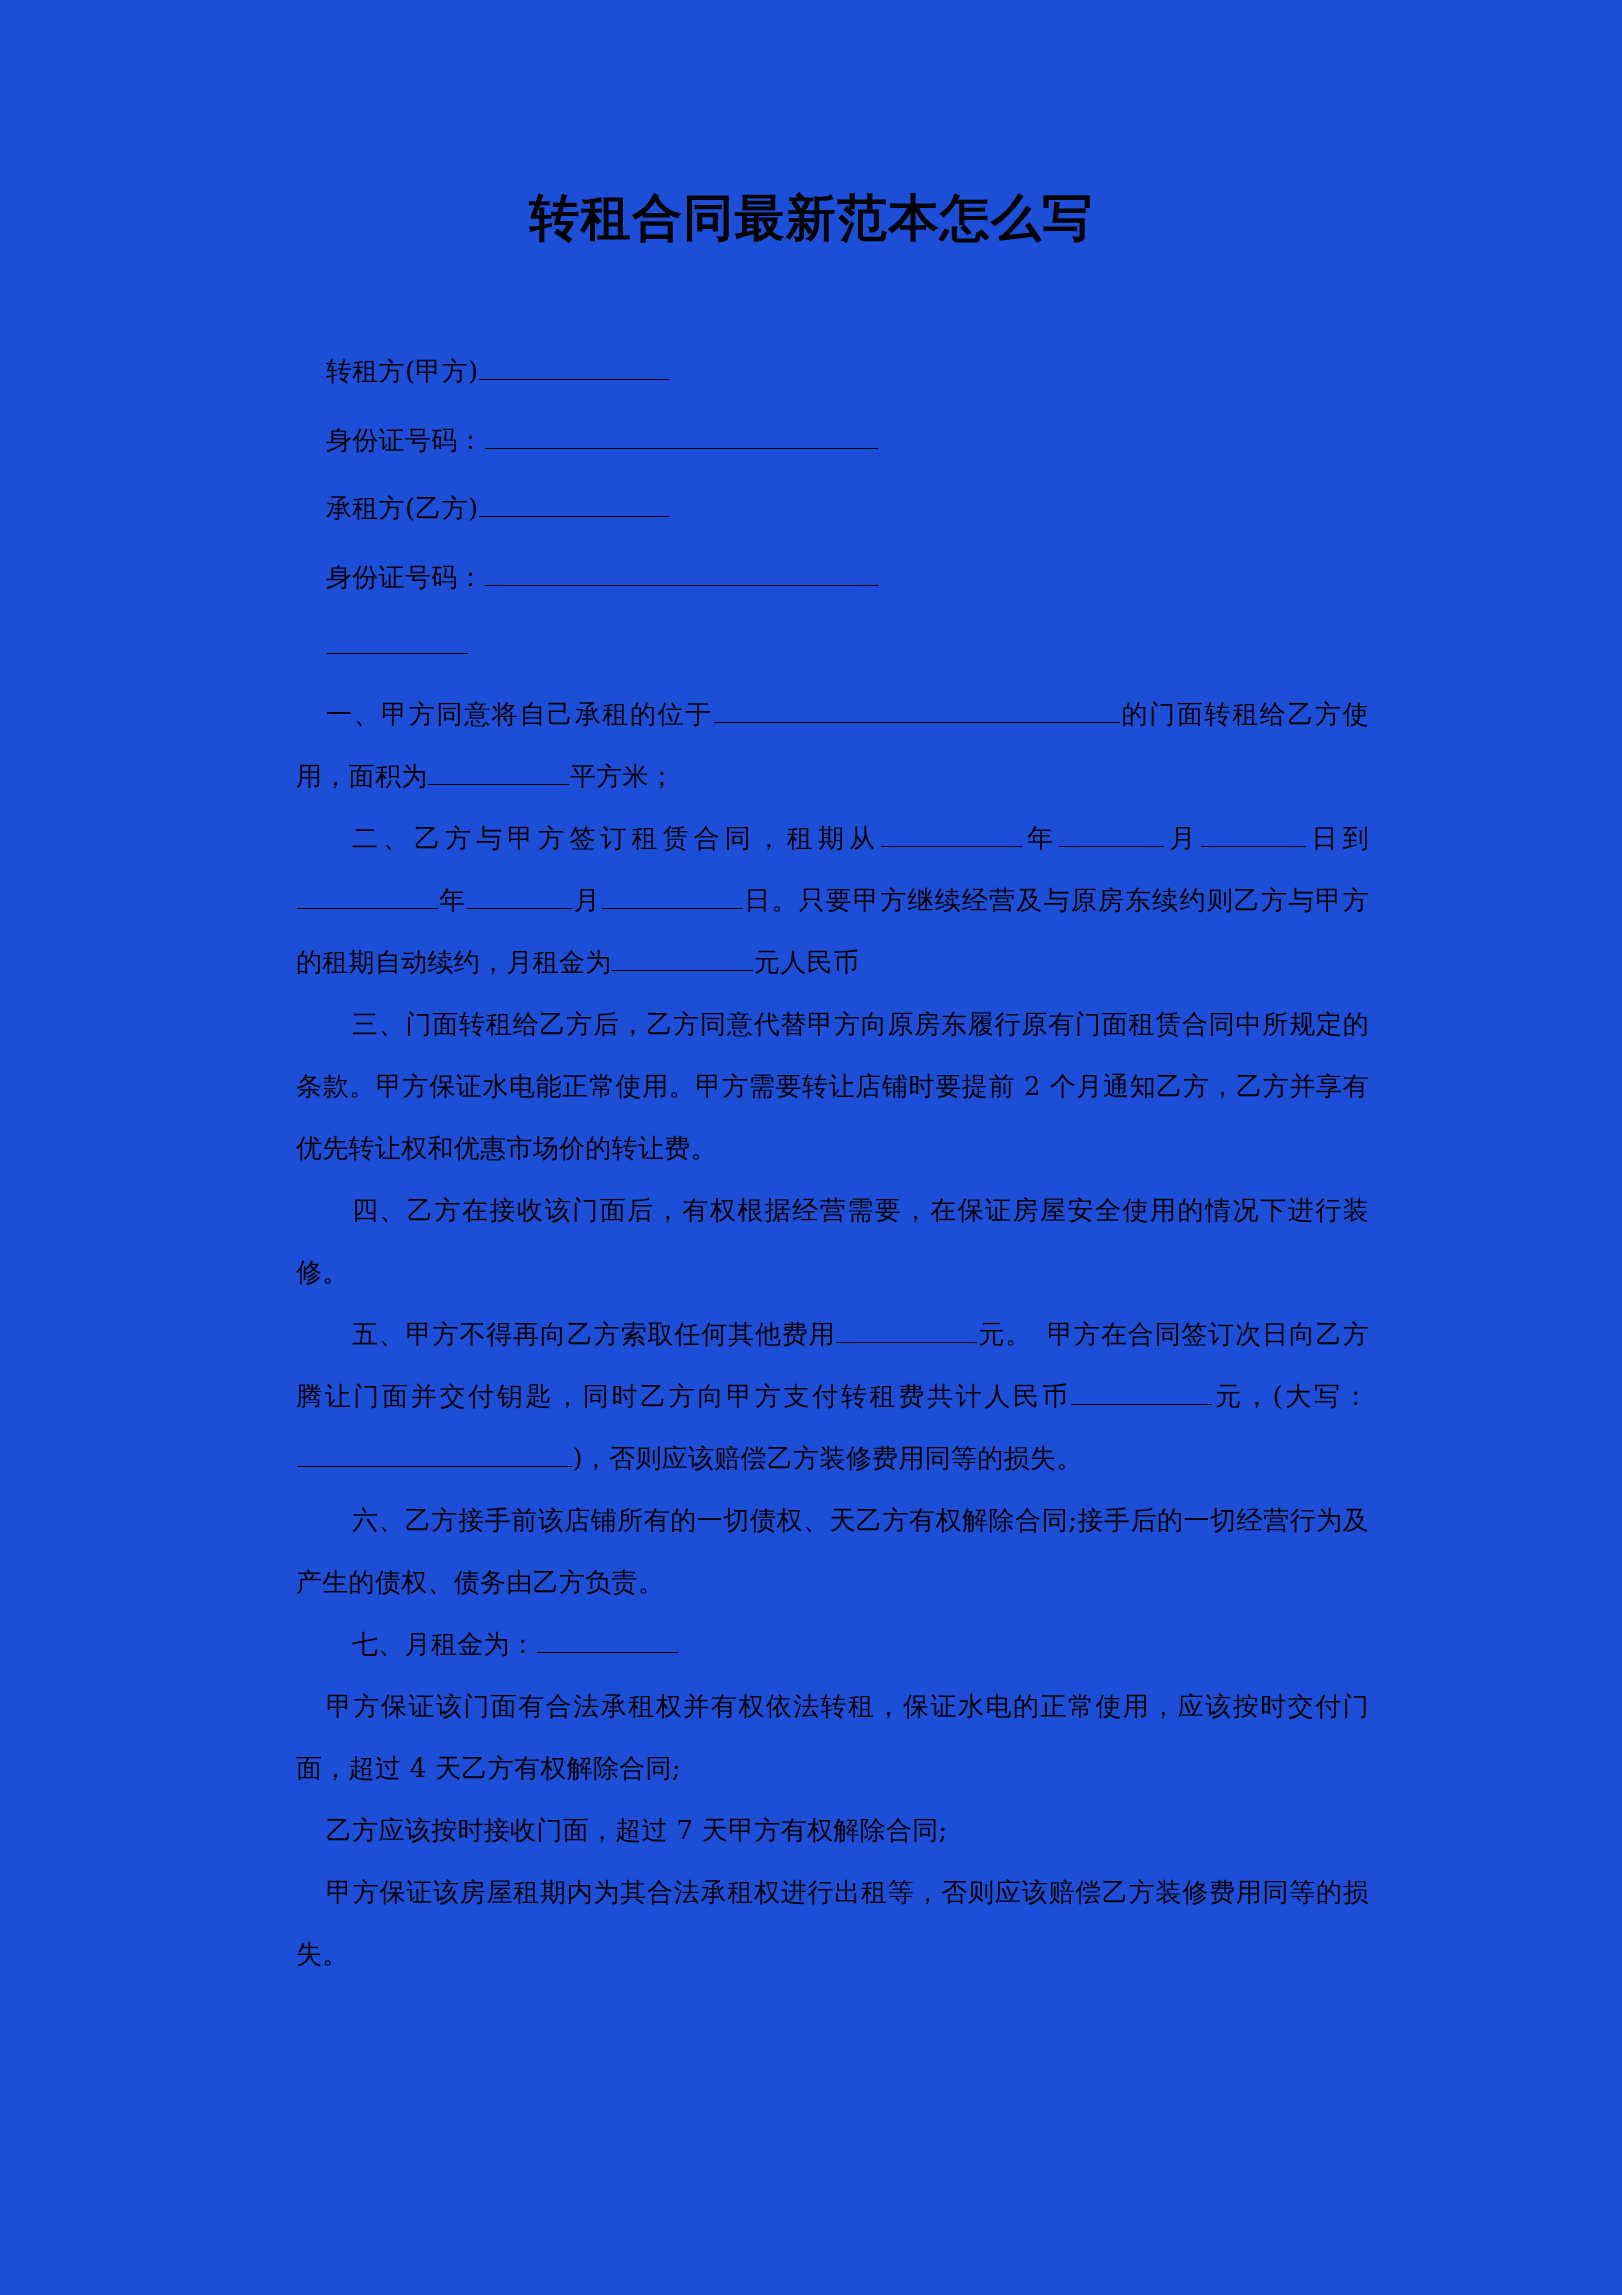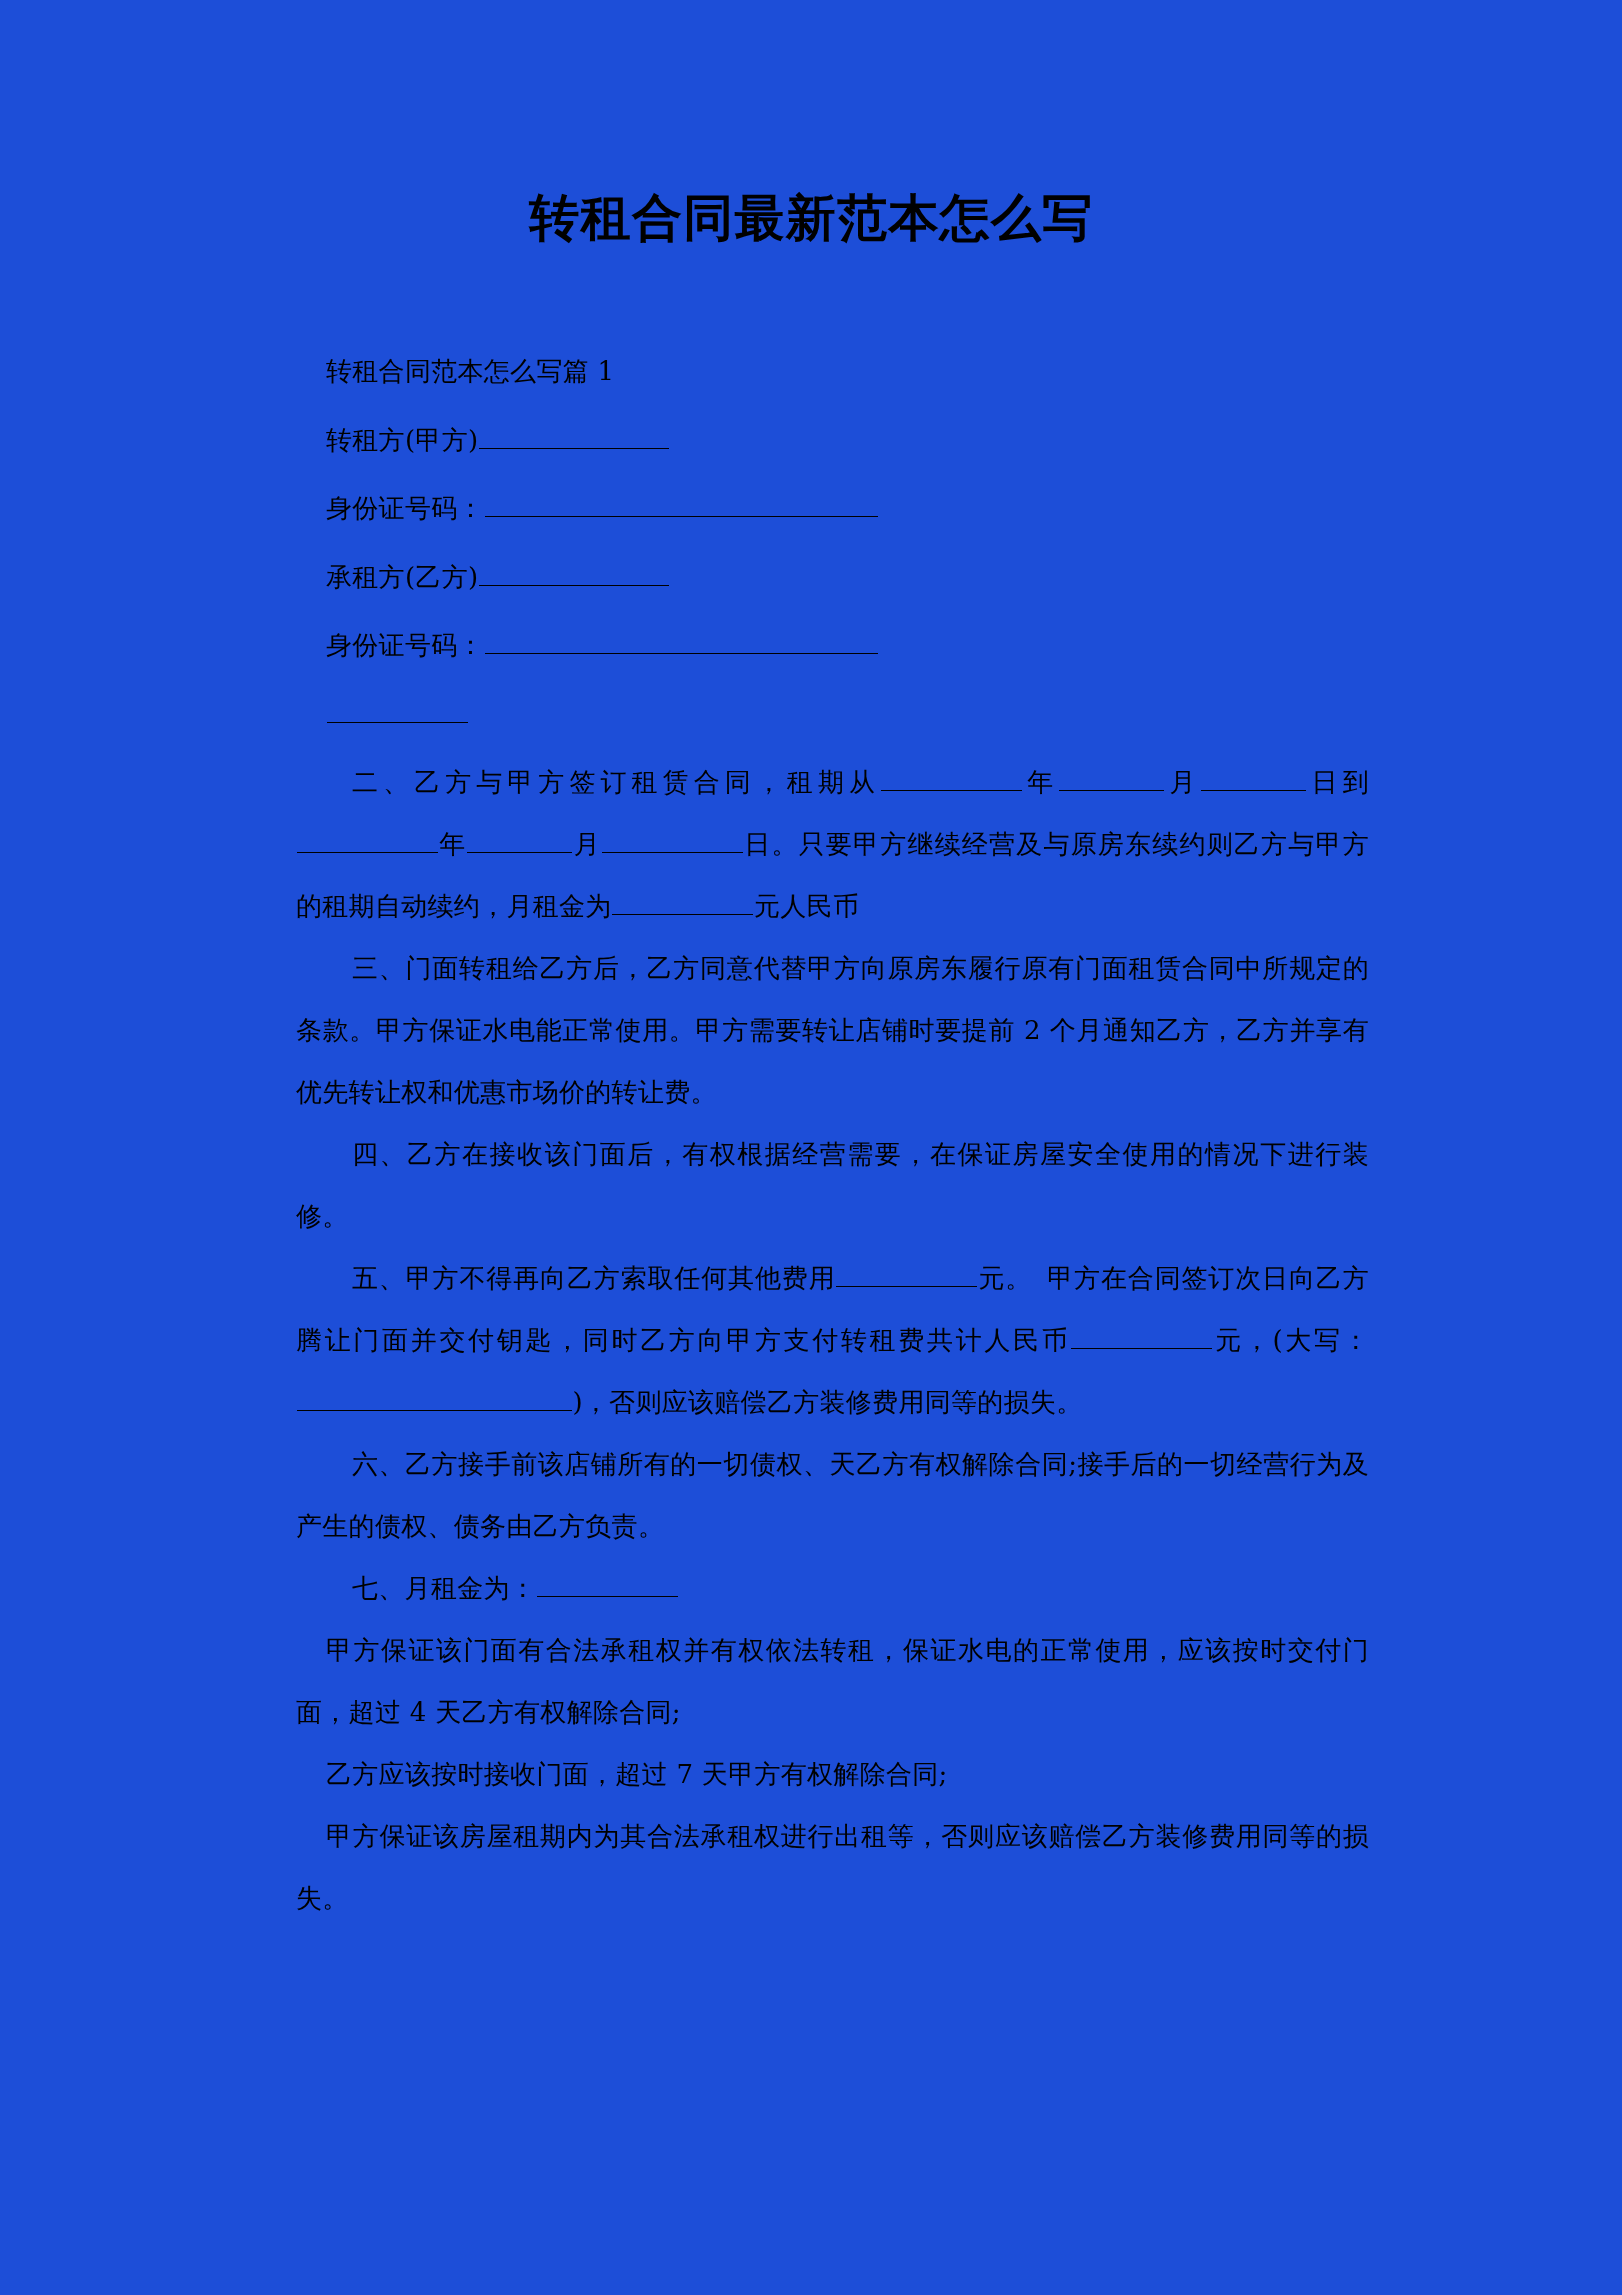--- a/index.html
+++ b/index.html
@@ -83,23 +83,20 @@
 </style>
 </head>
 <body>
 
 <div class="page">
 
   <h1 class="doc-title">转租合同最新范本怎么写</h1>
 
   <div class="body-col">
 
-    <p class="para indent1 gap-s">
-      <span>转租合同范本怎么写篇 1</span>
-    </p>
 
     <p class="para indent1 gap-s">
       <span>转租方(甲方)</span><span class="blank b-lg"></span>
     </p>
 
     <p class="para indent1 gap-s">
       <span>身份证号码：</span><span class="blank b-w1"></span>
     </p>
 
     <p class="para indent1 gap-s">
@@ -107,20 +104,23 @@
     </p>
 
     <p class="para indent1 gap-s">
       <span>身份证号码：</span><span class="blank b-w1"></span>
     </p>
 
     <p class="para indent1 gap-s">
       <span class="blank b-md"></span>
     </p>
 
+    <p class="para indent1">
+      <span>一、</span><span>甲方同意将自己承租的位于</span><span class="blank b-addr"></span><span>的门面转租给乙方使用，面积为</span><span class="blank b-md"></span><span>平方米；</span>
+    </p>
 
     <p class="para indent2">
       <span>二、</span><span>乙方与甲方签订租赁合同，租期从</span><span class="blank b-md"></span><span>年</span><span class="blank b-sm"></span><span>月</span><span class="blank b-sm"></span><span>日</span><span>到</span><span class="blank b-md"></span><span>年</span><span class="blank b-sm"></span><span>月</span><span class="blank b-md"></span><span>日。只要甲方继续经营及与原房东续约则乙方与甲方的租期自动续约，月租金为</span><span class="blank b-md"></span><span>元人民币</span>
     </p>
 
     <p class="para indent2">
       <span>三、</span><span>门面转租给乙方后，乙方同意代替甲方向原房东履行原有门面租赁合同中所规定的条款。甲方保证水电能正常使用。甲方需要转让店铺时要提前 2 个月通知乙方，乙方并享有优先转让权和优惠市场价的转让费。</span>
     </p>
 
     <p class="para indent2">

